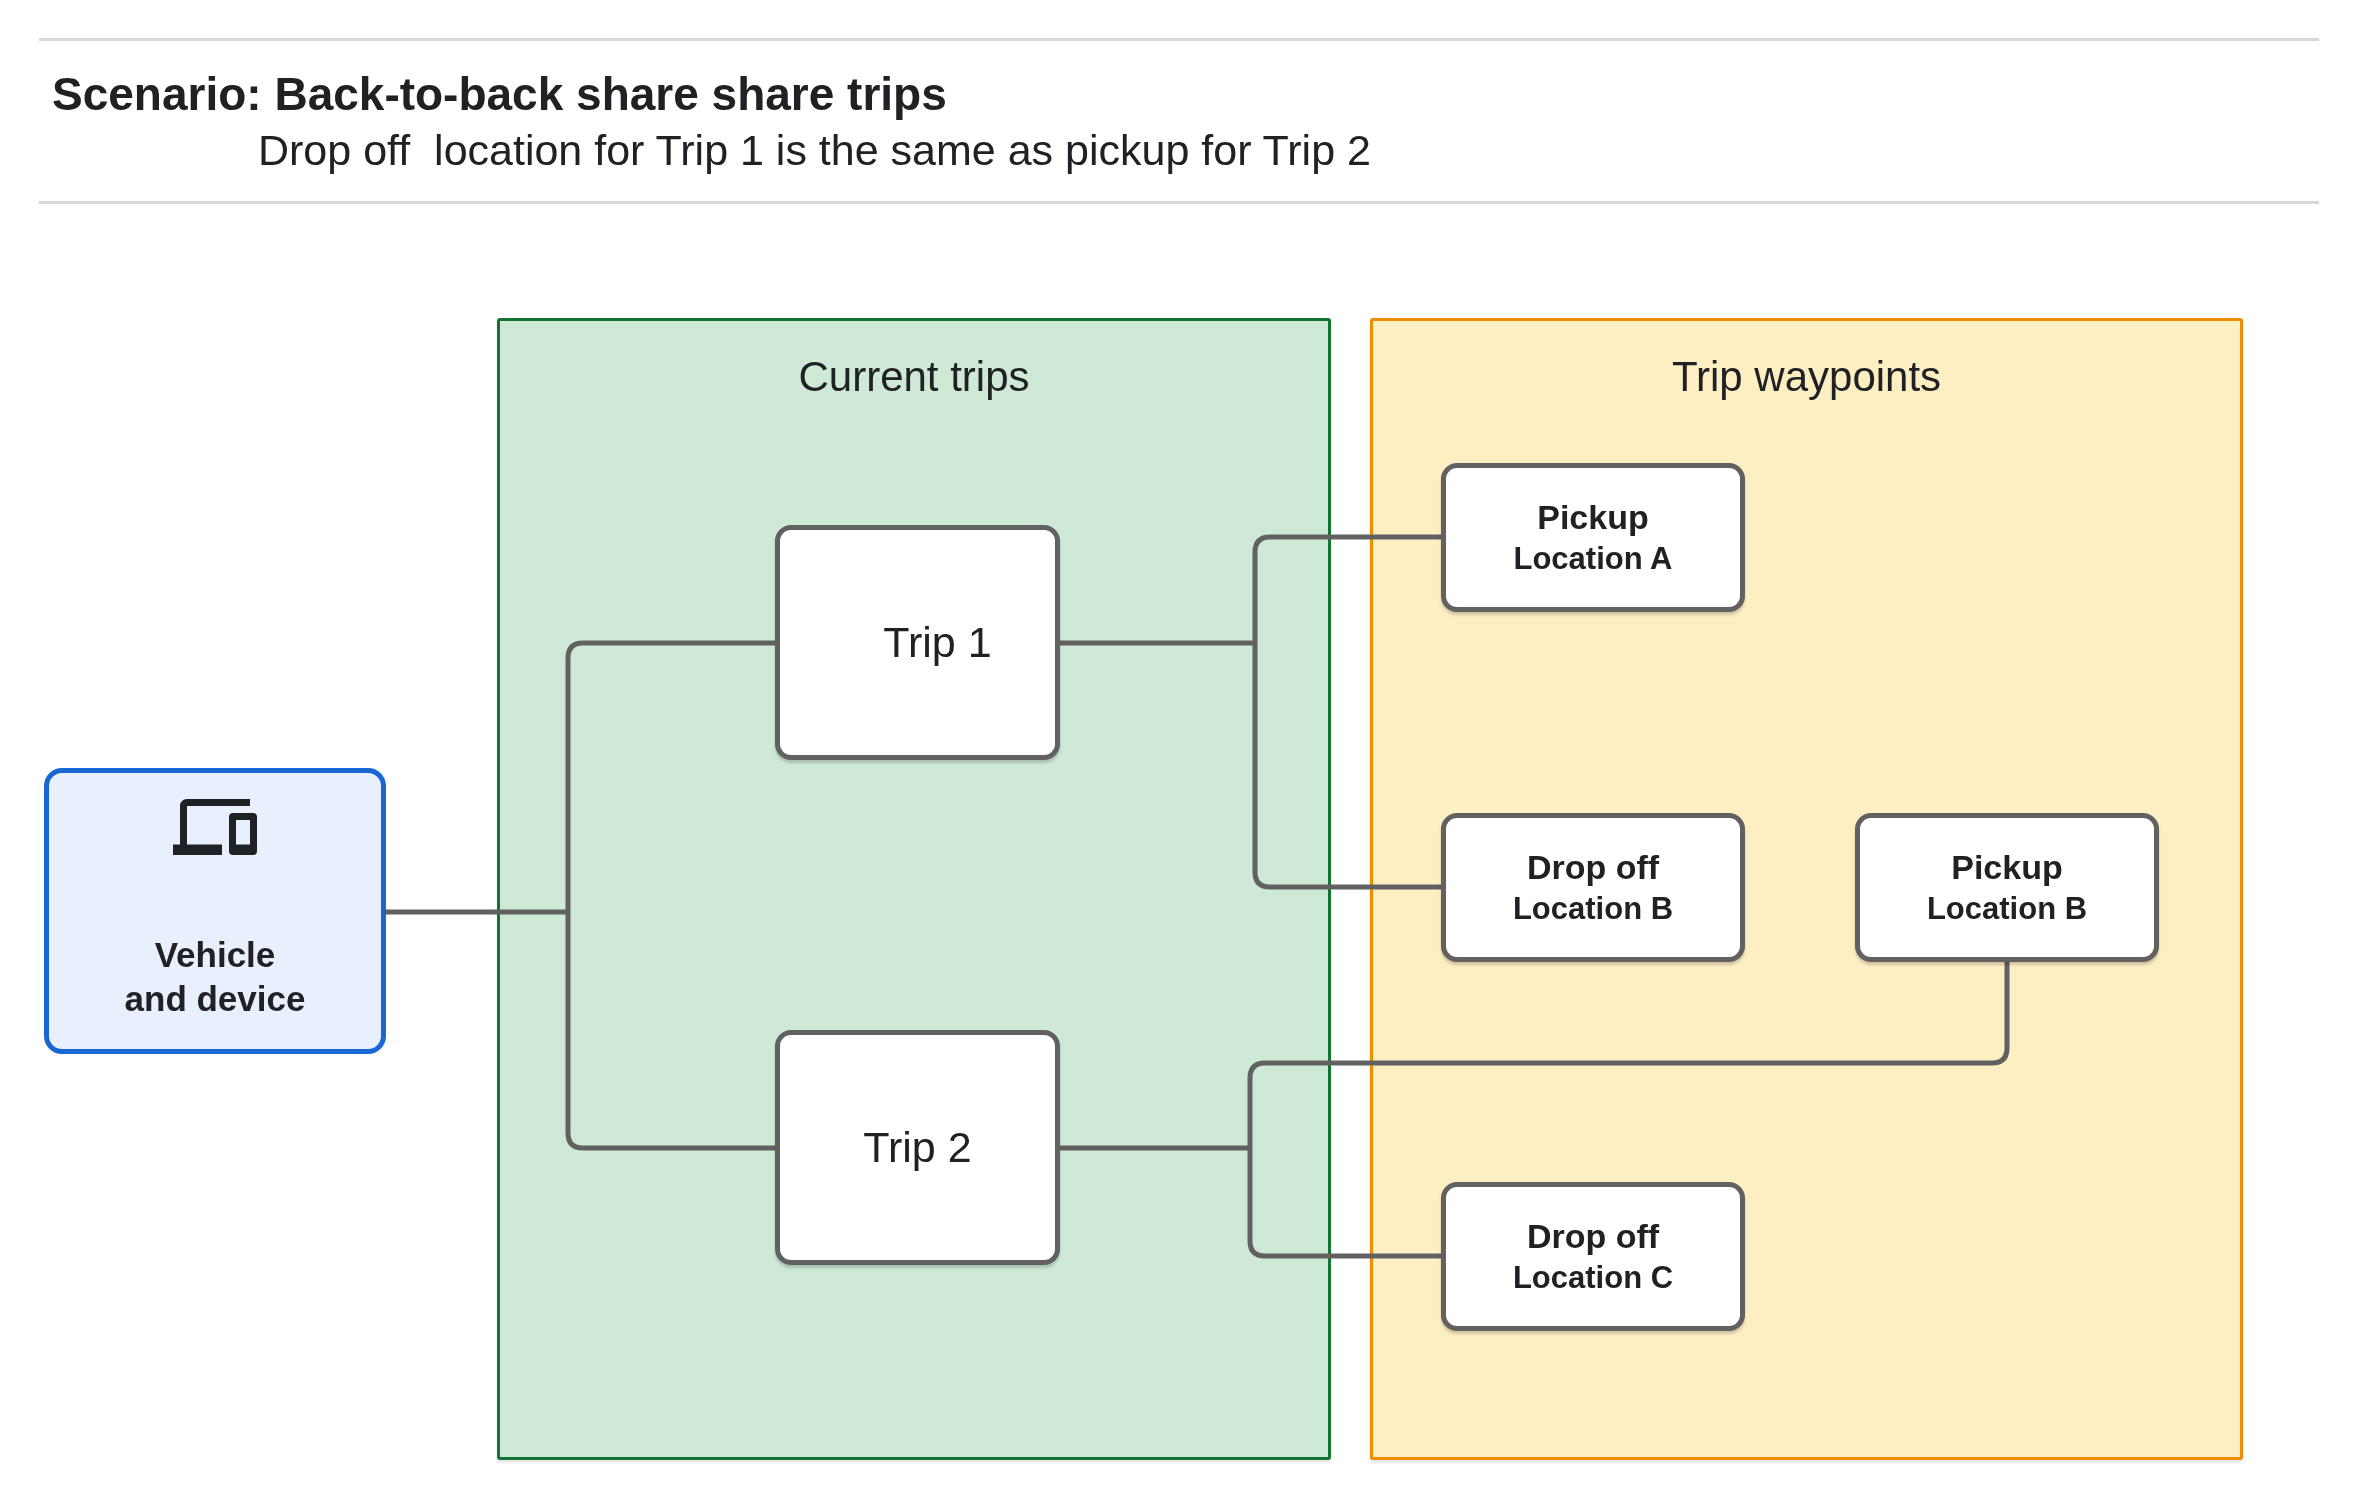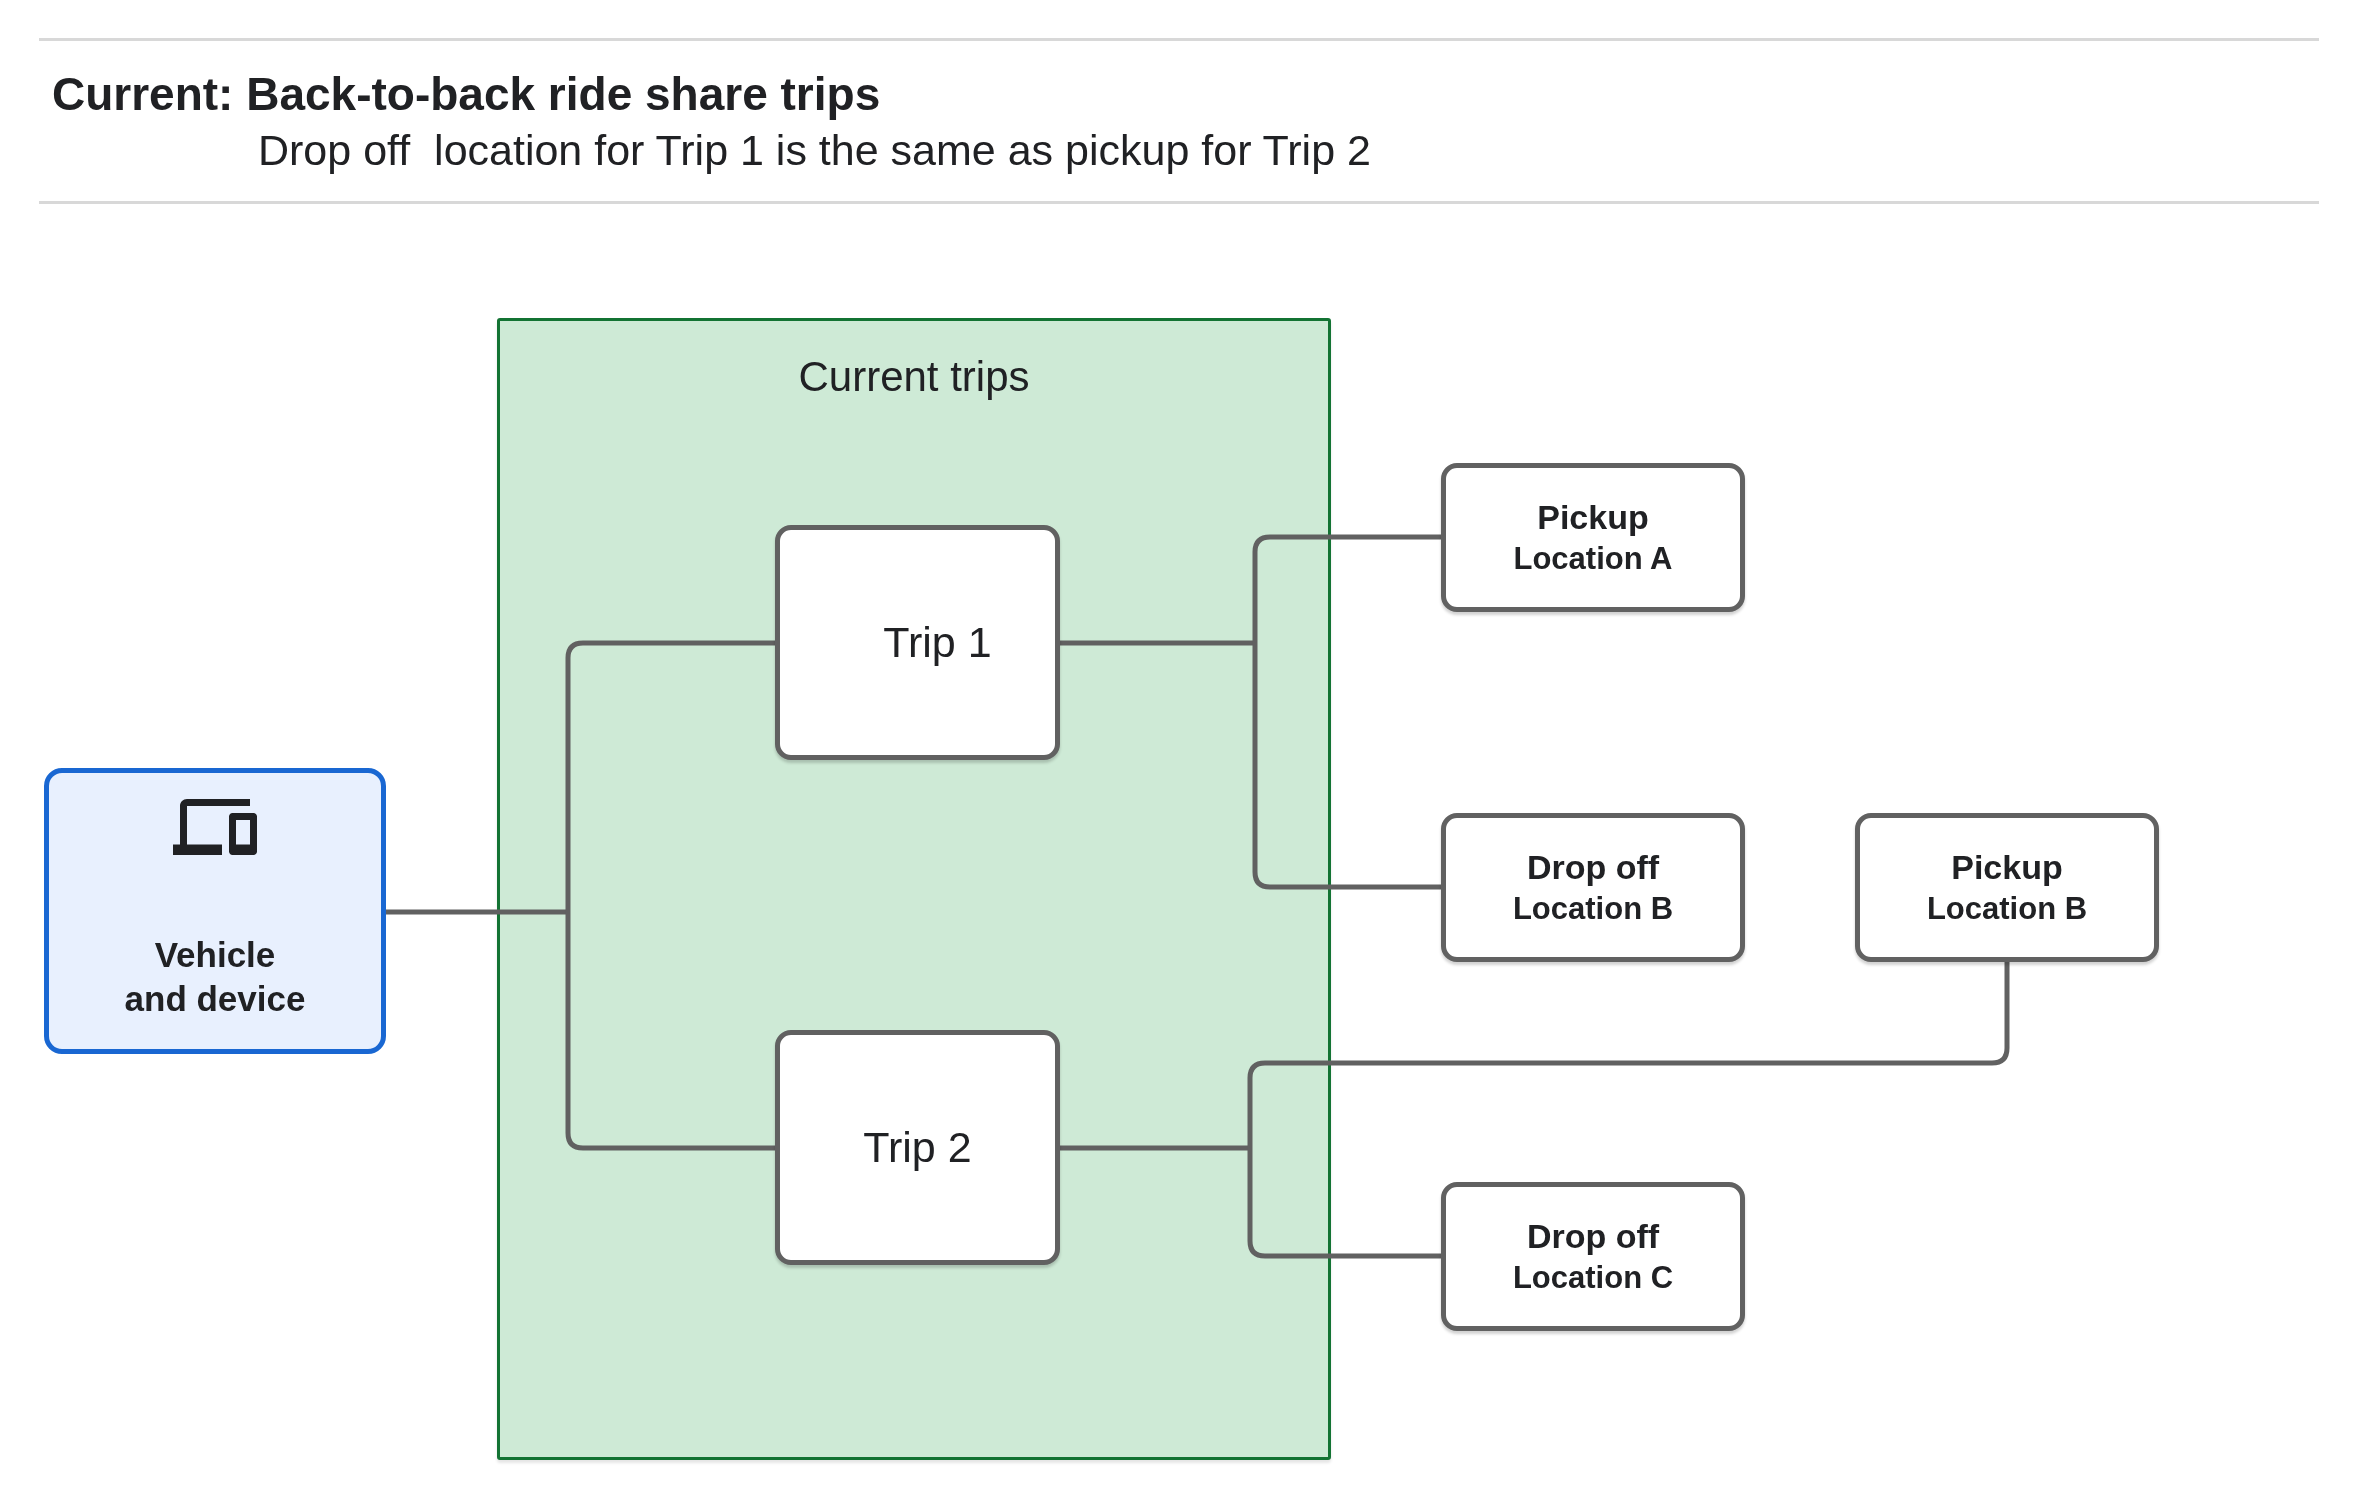--- a/index.html
+++ b/index.html
@@ -49,26 +49,29 @@
     padding:12px 10px 28px 10px;
   }
   .vehicle-label { text-align:center; font-size:35px; line-height:44px; font-weight:700; }
 </style>
 </head>
 <body>
 
 <div class="canvas">
 
   <div class="rule top"></div>
-  <div class="doc-title">Current: Back-to-back ride share trips</div>
+  <div class="doc-title">Scenario: Back-to-back share share trips</div>
   <div class="doc-subtitle">Drop off  location for Trip 1 is the same as pickup for Trip 2</div>
   <div class="rule bottom"></div>
 
   <div class="group green">
     <div class="group-title">Current trips</div>
+  </div>
+  <div class="group orange">
+    <div class="group-title">Trip waypoints</div>
   </div>
 
   <svg class="connectors" viewBox="0 0 2357 1497" aria-hidden="true">
     <path d="M386 912 H568"></path>
     <path d="M775 643 H583 Q568 643 568 658 V1133 Q568 1148 583 1148 H775"></path>
     <path d="M1060 643 H1255"></path>
     <path d="M1443 537 H1270 Q1255 537 1255 552 V872 Q1255 887 1270 887 H1443"></path>
     <path d="M1060 1148 H1250"></path>
     <path d="M2007 960 V1048 Q2007 1063 1992 1063 H1265 Q1250 1063 1250 1078 V1241 Q1250 1256 1265 1256 H1443"></path>
   </svg>

